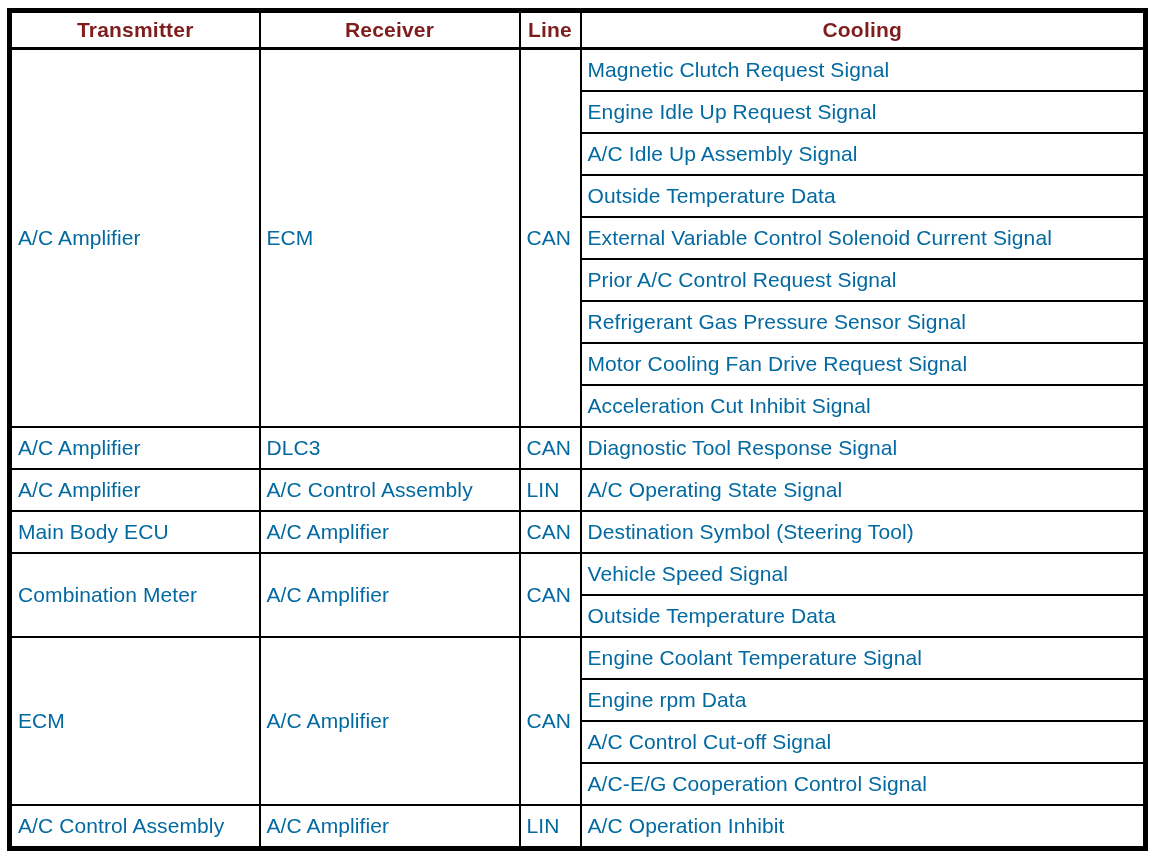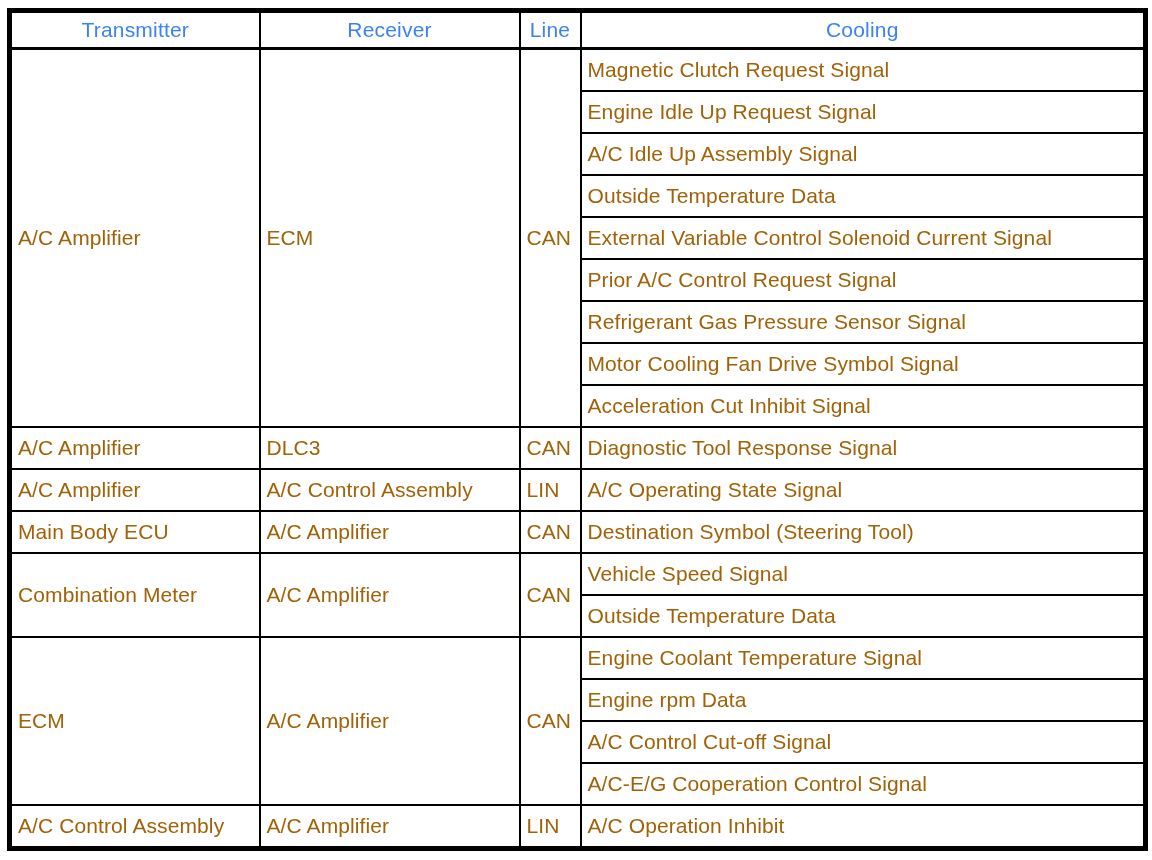--- a/index.html
+++ b/index.html
@@ -28,33 +28,33 @@
   .signal-table col.c-transmitter { width: 250px; }
   .signal-table col.c-receiver    { width: 260px; }
   .signal-table col.c-line        { width: 61px;  }
   .signal-table col.c-signal      { width: 565px; }
 
   .signal-table th {
     border: 2px solid #000000;
     border-bottom: 3px solid #000000;
     height: 34px;
     font-size: 21px;
-    font-weight: normal;
+    font-weight: bold;
     text-align: center;
     vertical-align: middle;
-    color: #3b82f6;
+    color: #7f1d1d;
     padding: 0 4px;
     letter-spacing: 0.2px;
   }
   .signal-table td {
     border: 2px solid #000000;
     height: 40px;
     font-size: 21px;
     font-weight: normal;
-    color: #a16207;
+    color: #0369a1;
     text-align: left;
     vertical-align: middle;
     padding: 0 2px 0 6px;
     white-space: nowrap;
     overflow: hidden;
     letter-spacing: 0.1px;
   }
 </style>
 </head>
 <body>
@@ -94,21 +94,21 @@
         <tr>
           <td>External Variable Control Solenoid Current Signal</td>
         </tr>
         <tr>
           <td>Prior A/C Control Request Signal</td>
         </tr>
         <tr>
           <td>Refrigerant Gas Pressure Sensor Signal</td>
         </tr>
         <tr>
-          <td>Motor Cooling Fan Drive Symbol Signal</td>
+          <td>Motor Cooling Fan Drive Request Signal</td>
         </tr>
         <tr>
           <td>Acceleration Cut Inhibit Signal</td>
         </tr>
         <tr>
           <td rowspan="1">A/C Amplifier</td>
           <td rowspan="1">DLC3</td>
           <td rowspan="1">CAN</td>
           <td>Diagnostic Tool Response Signal</td>
         </tr>

